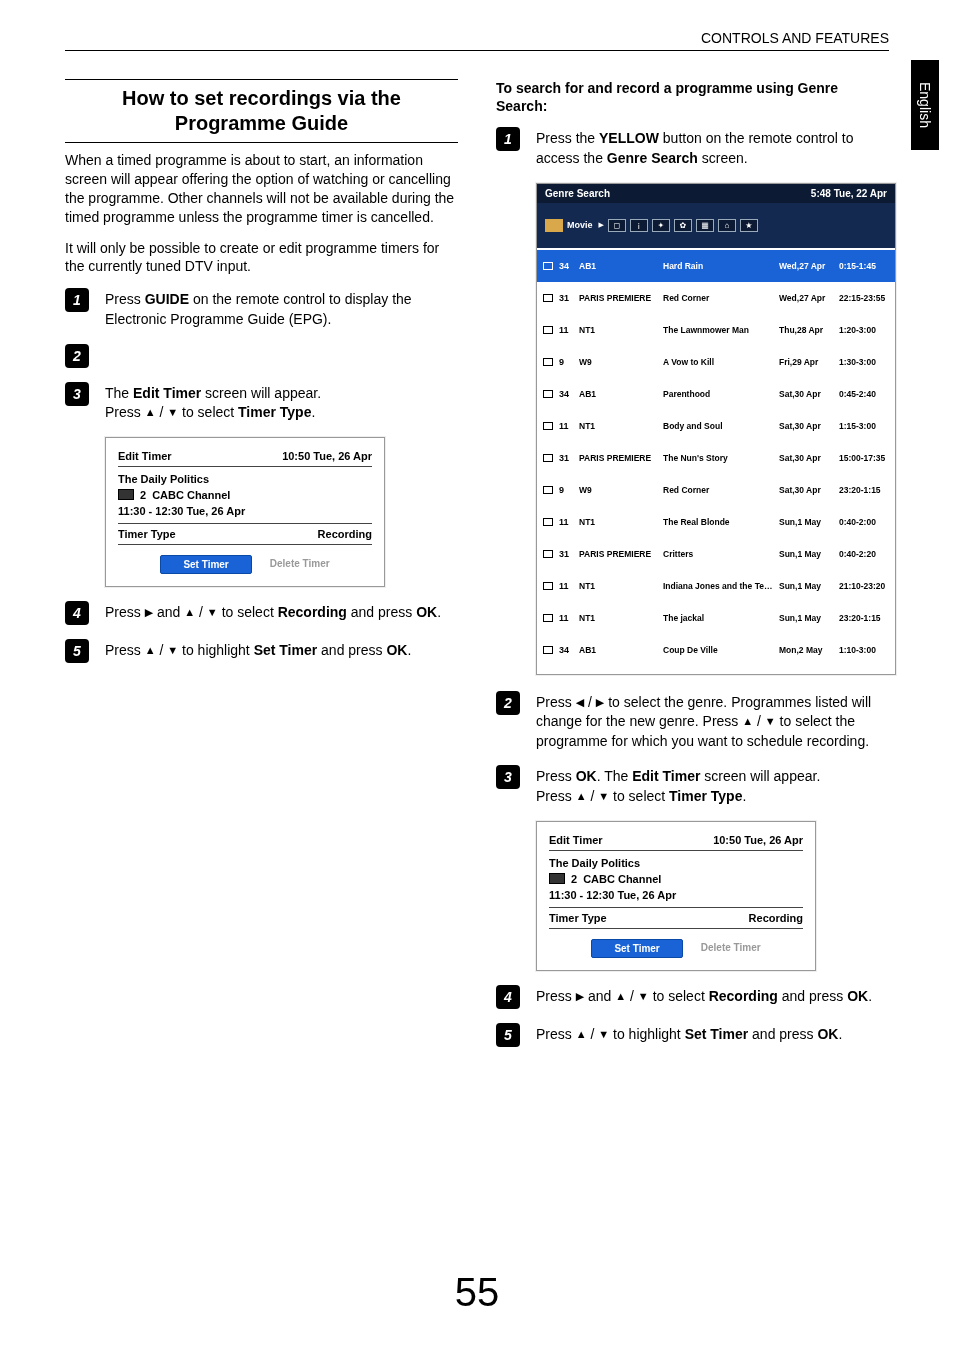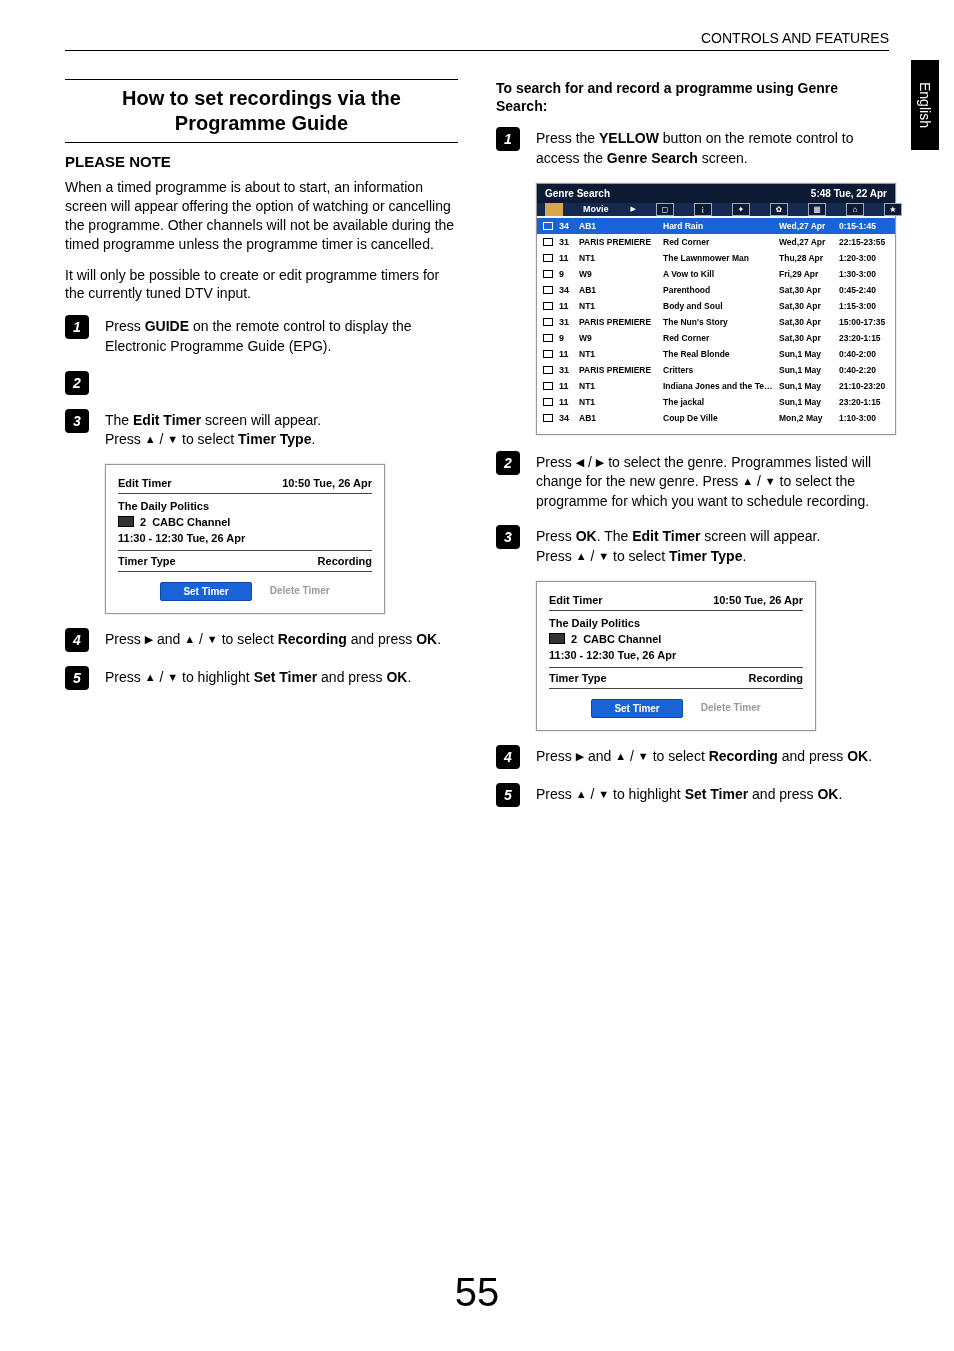--- a/index.html
+++ b/index.html
@@ -146,32 +146,32 @@
     background: #0c1a33;
     color: #fff;
     font-size: 9px;
     box-shadow: 0 0 0 1px #eee;
   }
   .gp-head {
     display: flex; justify-content: space-between;
     padding: 4px 8px; font-weight: bold; font-size: 10px;
   }
   .gp-catrow {
-    display: flex; align-items: center; gap: 20px;
-    background: #13294f; padding: 0 8px;
+    display: flex; align-items: center; gap: 4px;
+    background: #13294f; padding: 16px 8px;
   }
   .gp-caticon {
     width: 18px; height: 13px; border: 1px solid #9ab; background: #0c1a33; flex: 0 0 auto;
     display: flex; align-items: center; justify-content: center; font-size: 8px;
   }
   .gp-cat-label { font-weight: bold; margin-right: 2px; }
   .gp-list { background: #fff; color: #000; padding: 2px 0 8px 0; }
   .gp-row {
     display: flex; align-items: center; gap: 6px;
-    padding: 3px 6px; font-size: 9px;
+    padding: 11px 6px; font-size: 9px;
   }
   .gp-row.sel { background: #1a63d6; color: #fff; }
   .gp-sq { width: 10px; height: 8px; border: 1.5px solid #000; flex: 0 0 auto; }
   .gp-row.sel .gp-sq { border-color: #fff; }
   .gp-no { width: 14px; font-weight: bold; }
   .gp-ch { width: 78px; font-weight: bold; font-size: 8.5px; white-space: nowrap; }
   .gp-title { flex: 1; font-weight: bold; font-size: 8.5px; white-space: nowrap; overflow: hidden; text-overflow: ellipsis; }
   .gp-date { width: 54px; font-weight: bold; font-size: 8.5px; }
   .gp-time { width: 50px; font-weight: bold; font-size: 8.5px; }
 
@@ -187,21 +187,20 @@
 <body>
 
 <div class="page">
   <div class="header-area">CONTROLS AND FEATURES</div>
   <div class="tab">English</div>
 
   <div class="columns">
 
     <div class="col">
       <div class="main-heading">How to set recordings via the Programme Guide</div>
-      <div class="sub-heading">PLEASE NOTE</div>
       <div class="para">When a timed programme is about to start, an information screen will appear offering the option of watching or cancelling the programme. Other channels will not be available during the timed programme unless the programme timer is cancelled.</div>
       <div class="para">It will only be possible to create or edit programme timers for the currently tuned DTV input.</div>
 
       <div class="step">
         <div class="step-num">1</div>
         <div class="step-text">
           <span>Press </span><span class="bold">GUIDE</span><span> on the remote control to display the Electronic Programme Guide (EPG).</span>
         </div>
       </div>
 

